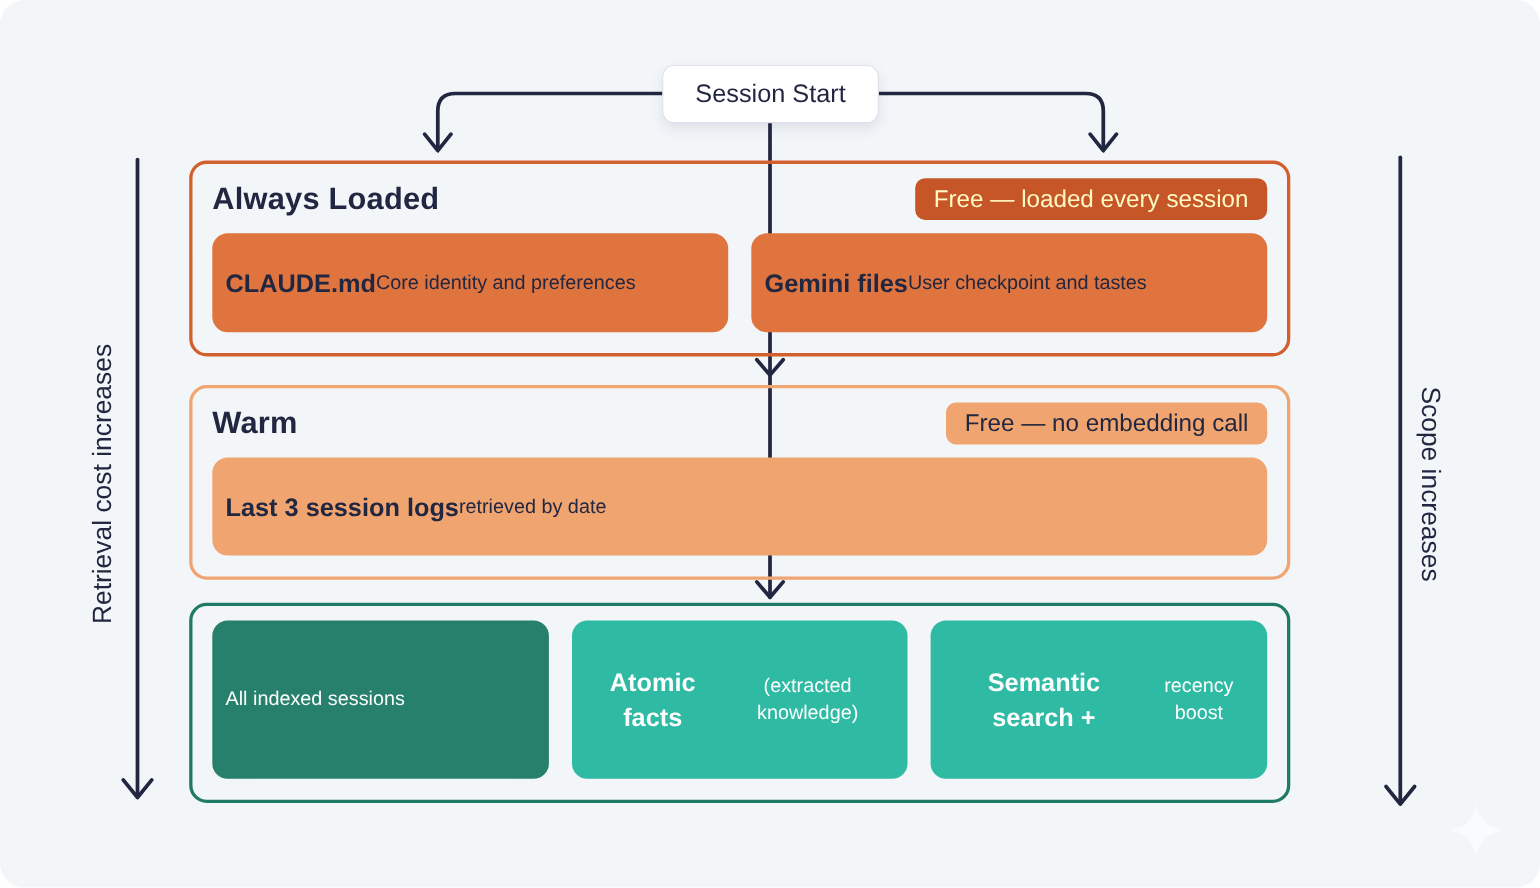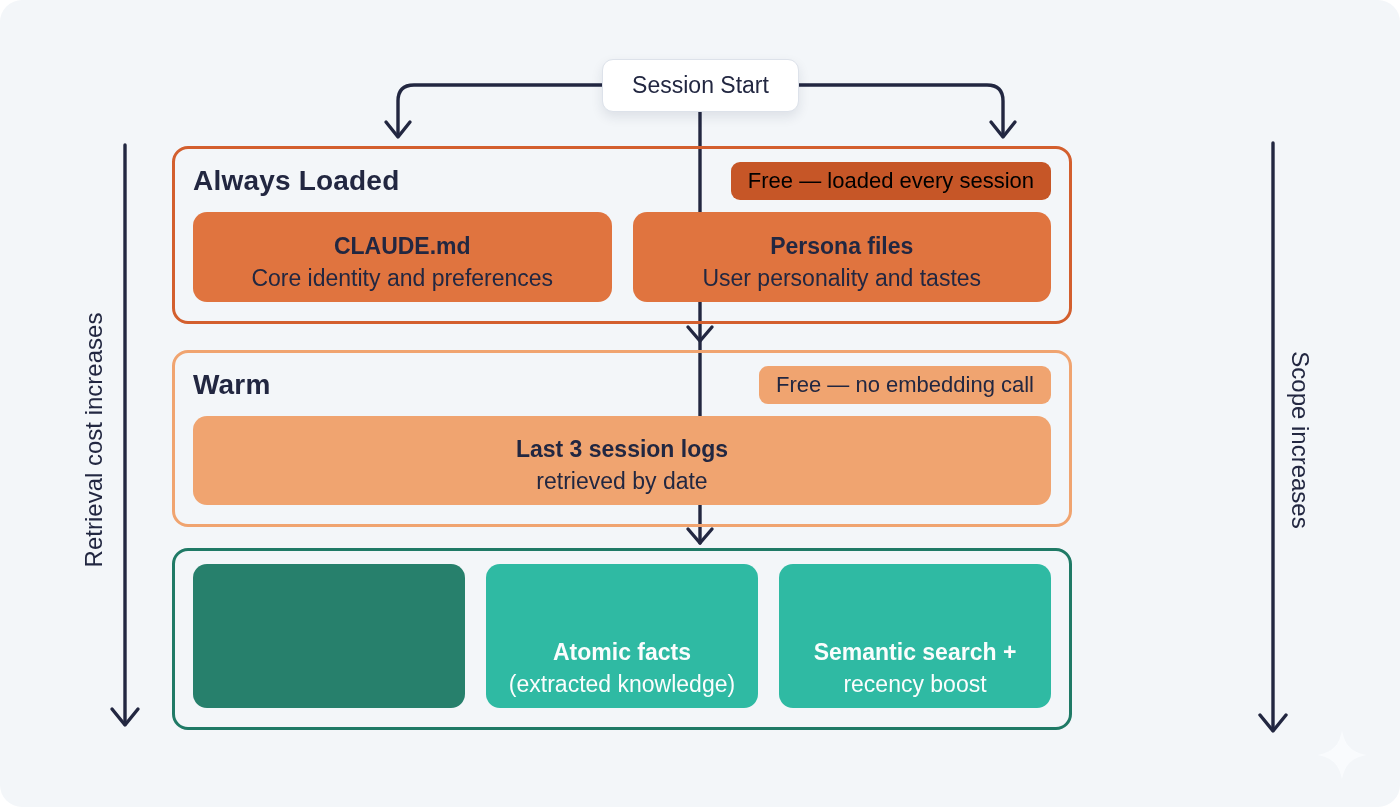--- a/index.html
+++ b/index.html
@@ -20,42 +20,42 @@
   .start-node{
     position:absolute;left:602px;top:59px;width:195px;height:51px;
     background:#ffffff;border:1.5px solid #dde2ea;border-radius:11px;
     box-shadow:0 5px 12px rgba(30,40,70,.10);
     display:flex;align-items:center;justify-content:center;
     font-size:23px;color:var(--ink,#222741);
   }
 
   
   .tier{
-    position:absolute;left:172px;width:900px;
+    position:absolute;left:172px;width:1001px;
     border-radius:16px;border:3px solid;
     box-sizing:border-box;
     padding:13px 18px 19px 18px;
     display:flex;flex-direction:column;
   }
   .tier-header{display:flex;align-items:center;justify-content:space-between;margin-bottom:12px;}
   .tier-title{font-size:28px;font-weight:bold;color:var(--ink,#222741);letter-spacing:.2px;}
   .tier-badge{
     border-radius:9px;padding:6px 17px;font-size:22px;line-height:1.2;white-space:nowrap;
   }
   .cards{display:flex;gap:21px;flex:1;}
   .card{
     flex:1;border-radius:14px;
-    display:flex;flex-direction:column;align-items:center;justify-content:flex-end;
+    display:flex;flex-direction:row;align-items:center;justify-content:flex-start;
     text-align:center;padding:8px 12px;box-sizing:border-box;
   }
   .card-title{font-size:23px;font-weight:bold;line-height:1.4;}
-  .card-sub{font-size:23px;line-height:1.4;}
+  .card-sub{font-size:18px;line-height:1.4;}
 
   .tier-always{top:146px;height:178px;border-color:var(--orange-border,#d35f2e);}
-  .tier-always .tier-badge{background:var(--orange-dark,#c65627);color:#000000;}
+  .tier-always .tier-badge{background:var(--orange-dark,#c65627);color:#fef9c3;}
   .tier-always .card{background:var(--orange-mid,#e0743f);color:var(--ink,#222741);}
 
   .tier-warm{top:350px;height:177px;border-color:var(--orange-light,#f0a470);}
   .tier-warm .tier-badge{background:var(--orange-light,#f0a470);color:var(--ink,#222741);margin-left:33px;}
   .tier-warm .card{background:var(--orange-light,#f0a470);color:var(--ink,#222741);}
 
   .tier-cold{top:548px;height:182px;border-color:var(--teal-border,#1f7a66);}
   .tier-cold .tier-badge{background:var(--teal-dark,#236a5c);color:#f2faf8;}
   .tier-cold .card{background:var(--teal-mid,#2fbaa3);color:#fbfdfd;}
   .tier-cold .card.dark{background:var(--teal-deep,#27806c);}
@@ -110,42 +110,43 @@
     <div class="tier-header">
       <div class="tier-title">Always Loaded</div>
       <div class="tier-badge">Free — loaded every session</div>
     </div>
     <div class="cards">
       <div class="card">
         <div class="card-title">CLAUDE.md</div>
         <div class="card-sub">Core identity and preferences</div>
       </div>
       <div class="card">
-        <div class="card-title">Persona files</div>
-        <div class="card-sub">User personality and tastes</div>
+        <div class="card-title">Gemini files</div>
+        <div class="card-sub">User checkpoint and tastes</div>
       </div>
     </div>
   </div>
 
   <div class="tier tier-warm">
     <div class="tier-header">
       <div class="tier-title">Warm</div>
       <div class="tier-badge">Free — no embedding call</div>
     </div>
     <div class="cards">
       <div class="card">
         <div class="card-title">Last 3 session logs</div>
         <div class="card-sub">retrieved by date</div>
       </div>
     </div>
   </div>
 
   <div class="tier tier-cold">
     <div class="cards">
       <div class="card dark">
+        <div class="card-sub">All indexed sessions</div>
       </div>
       <div class="card">
         <div class="card-title">Atomic facts</div>
         <div class="card-sub">(extracted knowledge)</div>
       </div>
       <div class="card">
         <div class="card-title">Semantic search +</div>
         <div class="card-sub">recency boost</div>
       </div>
     </div>

